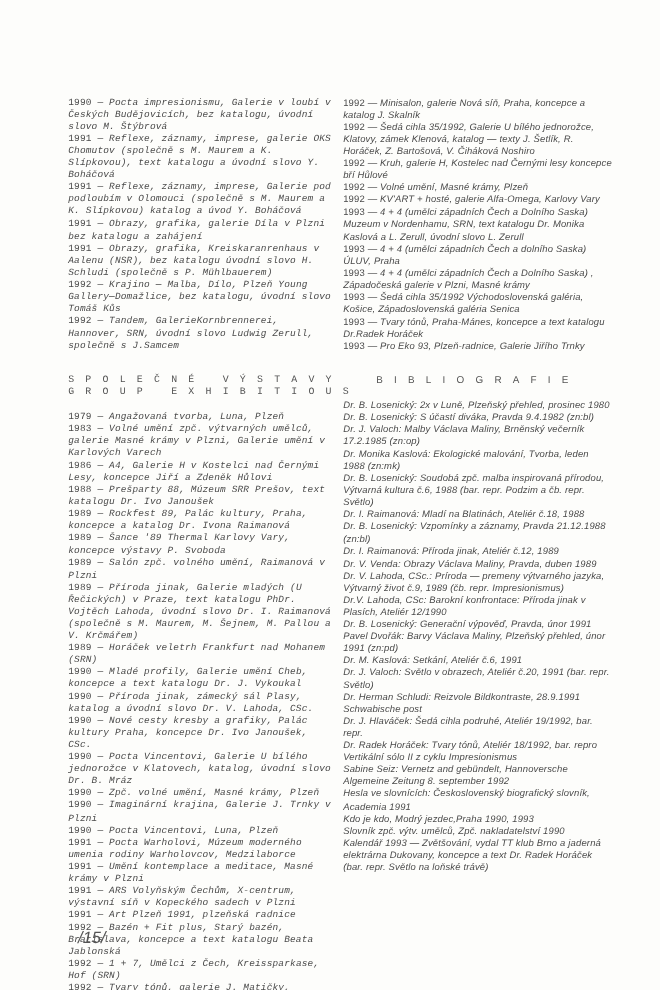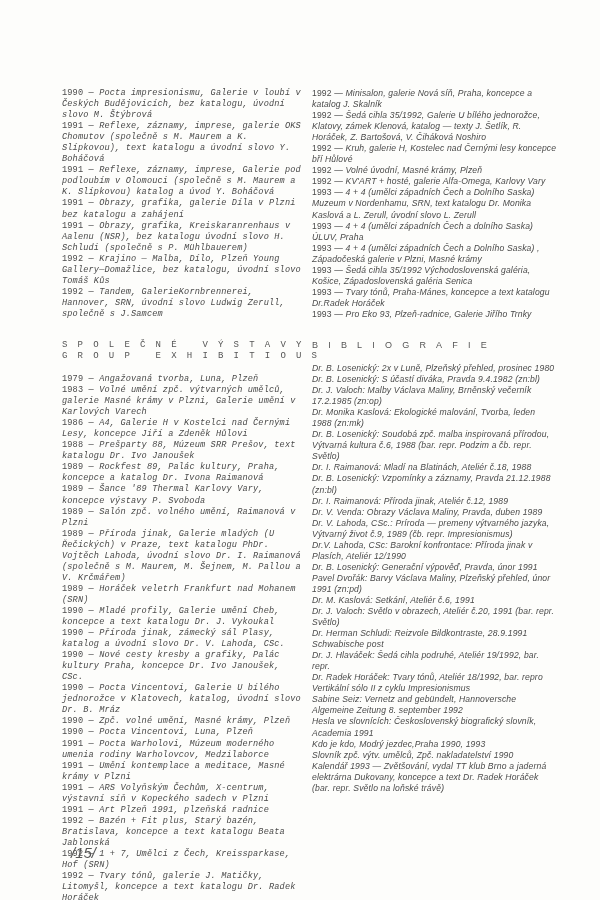--- a/index.html
+++ b/index.html
@@ -25,20 +25,21 @@
   .entry .yr { font-style: normal; }
   .entry .txt { font-style: italic; }
   .bib { font-style: italic; margin: 0; }
   .heading {
     font-size: 9px;
     letter-spacing: 10.2px;
     line-height: 11px;
     font-style: normal;
     color: #555;
     white-space: nowrap;
+    text-align: center;
   }
   .section { margin-top: 20px; }
   .heading-block { margin-bottom: 12px; }
   .page-num {
     position: absolute;
     left: 71px; top: 844px;
     font-size: 15px;
     font-style: italic;
     color: #555;
   }
@@ -69,39 +70,40 @@
         <p class="entry"><span class="yr">1989</span><span class="yr"> — </span><span class="txt">Rockfest 89, Palác kultury, Praha, koncepce a katalog Dr. Ivona Raimanová</span></p>
         <p class="entry"><span class="yr">1989</span><span class="yr"> — </span><span class="txt">Šance '89 Thermal Karlovy Vary, koncepce výstavy P. Svoboda</span></p>
         <p class="entry"><span class="yr">1989</span><span class="yr"> — </span><span class="txt">Salón zpč. volného umění, Raimanová v Plzni</span></p>
         <p class="entry"><span class="yr">1989</span><span class="yr"> — </span><span class="txt">Příroda jinak, Galerie mladých (U Řečických) v Praze, text katalogu PhDr. Vojtěch Lahoda, úvodní slovo Dr. I. Raimanová (společně s M. Maurem, M. Šejnem, M. Pallou a V. Krčmářem)</span></p>
         <p class="entry"><span class="yr">1989</span><span class="yr"> — </span><span class="txt">Horáček veletrh Frankfurt nad Mohanem (SRN)</span></p>
         <p class="entry"><span class="yr">1990</span><span class="yr"> — </span><span class="txt">Mladé profily, Galerie umění Cheb, koncepce a text katalogu Dr. J. Vykoukal</span></p>
         <p class="entry"><span class="yr">1990</span><span class="yr"> — </span><span class="txt">Příroda jinak, zámecký sál Plasy, katalog a úvodní slovo Dr. V. Lahoda, CSc.</span></p>
         <p class="entry"><span class="yr">1990</span><span class="yr"> — </span><span class="txt">Nové cesty kresby a grafiky, Palác kultury Praha, koncepce Dr. Ivo Janoušek, CSc.</span></p>
         <p class="entry"><span class="yr">1990</span><span class="yr"> — </span><span class="txt">Pocta Vincentovi, Galerie U bílého jednorožce v Klatovech, katalog, úvodní slovo Dr. B. Mráz</span></p>
         <p class="entry"><span class="yr">1990</span><span class="yr"> — </span><span class="txt">Zpč. volné umění, Masné krámy, Plzeň</span></p>
+        <p class="entry"><span class="yr">1990</span><span class="yr"> — </span><span class="txt">Imaginární krajina, Galerie J. Trnky v Plzni</span></p>
         <p class="entry"><span class="yr">1990</span><span class="yr"> — </span><span class="txt">Pocta Vincentovi, Luna, Plzeň</span></p>
         <p class="entry"><span class="yr">1991</span><span class="yr"> — </span><span class="txt">Pocta Warholovi, Múzeum moderného umenia rodiny Warholovcov, Medzilaborce</span></p>
         <p class="entry"><span class="yr">1991</span><span class="yr"> — </span><span class="txt">Umění kontemplace a meditace, Masné krámy v Plzni</span></p>
         <p class="entry"><span class="yr">1991</span><span class="yr"> — </span><span class="txt">ARS Volyňským Čechům, X-centrum, výstavní síň v Kopeckého sadech v Plzni</span></p>
         <p class="entry"><span class="yr">1991</span><span class="yr"> — </span><span class="txt">Art Plzeň 1991, plzeňská radnice</span></p>
         <p class="entry"><span class="yr">1992</span><span class="yr"> — </span><span class="txt">Bazén + Fit plus, Starý bazén, Bratislava, koncepce a text katalogu Beata Jablonská</span></p>
         <p class="entry"><span class="yr">1992</span><span class="yr"> — </span><span class="txt">1 + 7, Umělci z Čech, Kreissparkase, Hof (SRN)</span></p>
         <p class="entry"><span class="yr">1992</span><span class="yr"> — </span><span class="txt">Tvary tónů, galerie J. Matičky, Litomyšl, koncepce a text katalogu Dr. Radek Horáček</span></p>
         <p class="entry"><span class="yr">1992</span><span class="yr"> — </span><span class="txt">Plzeňská pěna (Pilsner Schaum), Galerie Na So Was, Gera (SRN)</span></p>
       </div>
   </div>
 </div>
 
 <div class="col right">
   <div id="group-list-right">
       <p class="entry"><span class="yr">1992</span><span class="yr"> — </span><span class="txt">Minisalon, galerie Nová síň, Praha, koncepce a katalog J. Skalník</span></p>
       <p class="entry"><span class="yr">1992</span><span class="yr"> — </span><span class="txt">Šedá cihla 35/1992, Galerie U bílého jednorožce, Klatovy, zámek Klenová, katalog — texty J. Šetlík, R. Horáček, Z. Bartošová, V. Čiháková Noshiro</span></p>
       <p class="entry"><span class="yr">1992</span><span class="yr"> — </span><span class="txt">Kruh, galerie H, Kostelec nad Černými lesy koncepce bří Hůlové</span></p>
-      <p class="entry"><span class="yr">1992</span><span class="yr"> — </span><span class="txt">Volné úvodní, Masné krámy, Plzeň</span></p>
+      <p class="entry"><span class="yr">1992</span><span class="yr"> — </span><span class="txt">Volné umění, Masné krámy, Plzeň</span></p>
       <p class="entry"><span class="yr">1992</span><span class="yr"> — </span><span class="txt">KV'ART + hosté, galerie Alfa-Omega, Karlovy Vary</span></p>
       <p class="entry"><span class="yr">1993</span><span class="yr"> — </span><span class="txt">4 + 4 (umělci západních Čech a Dolního Saska) Muzeum v Nordenhamu, SRN, text katalogu Dr. Monika Kaslová a L. Zerull, úvodní slovo L. Zerull</span></p>
       <p class="entry"><span class="yr">1993</span><span class="yr"> — </span><span class="txt">4 + 4 (umělci západních Čech a dolního Saska) ÚLUV, Praha</span></p>
       <p class="entry"><span class="yr">1993</span><span class="yr"> — </span><span class="txt">4 + 4 (umělci západních Čech a Dolního Saska) , Západočeská galerie v Plzni, Masné krámy</span></p>
       <p class="entry"><span class="yr">1993</span><span class="yr"> — </span><span class="txt">Šedá cihla 35/1992 Východoslovenská galéria, Košice, Západoslovenská galéria Senica</span></p>
       <p class="entry"><span class="yr">1993</span><span class="yr"> — </span><span class="txt">Tvary tónů, Praha-Mánes, koncepce a text katalogu Dr.Radek Horáček</span></p>
       <p class="entry"><span class="yr">1993</span><span class="yr"> — </span><span class="txt">Pro Eko 93, Plzeň-radnice, Galerie Jiřího Trnky</span></p>
     </div>
   <div class="section">
     <div class="heading-block">

